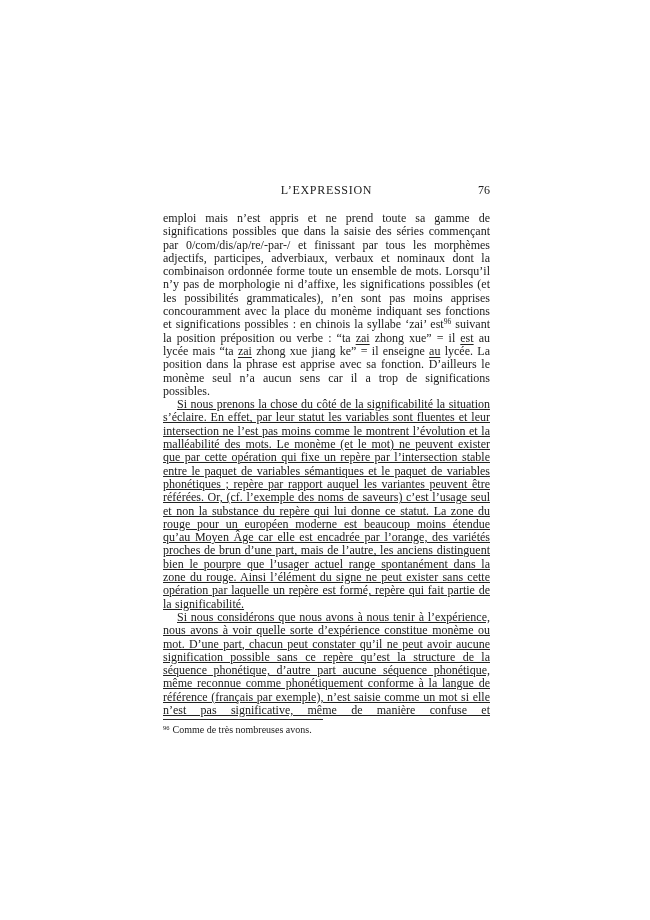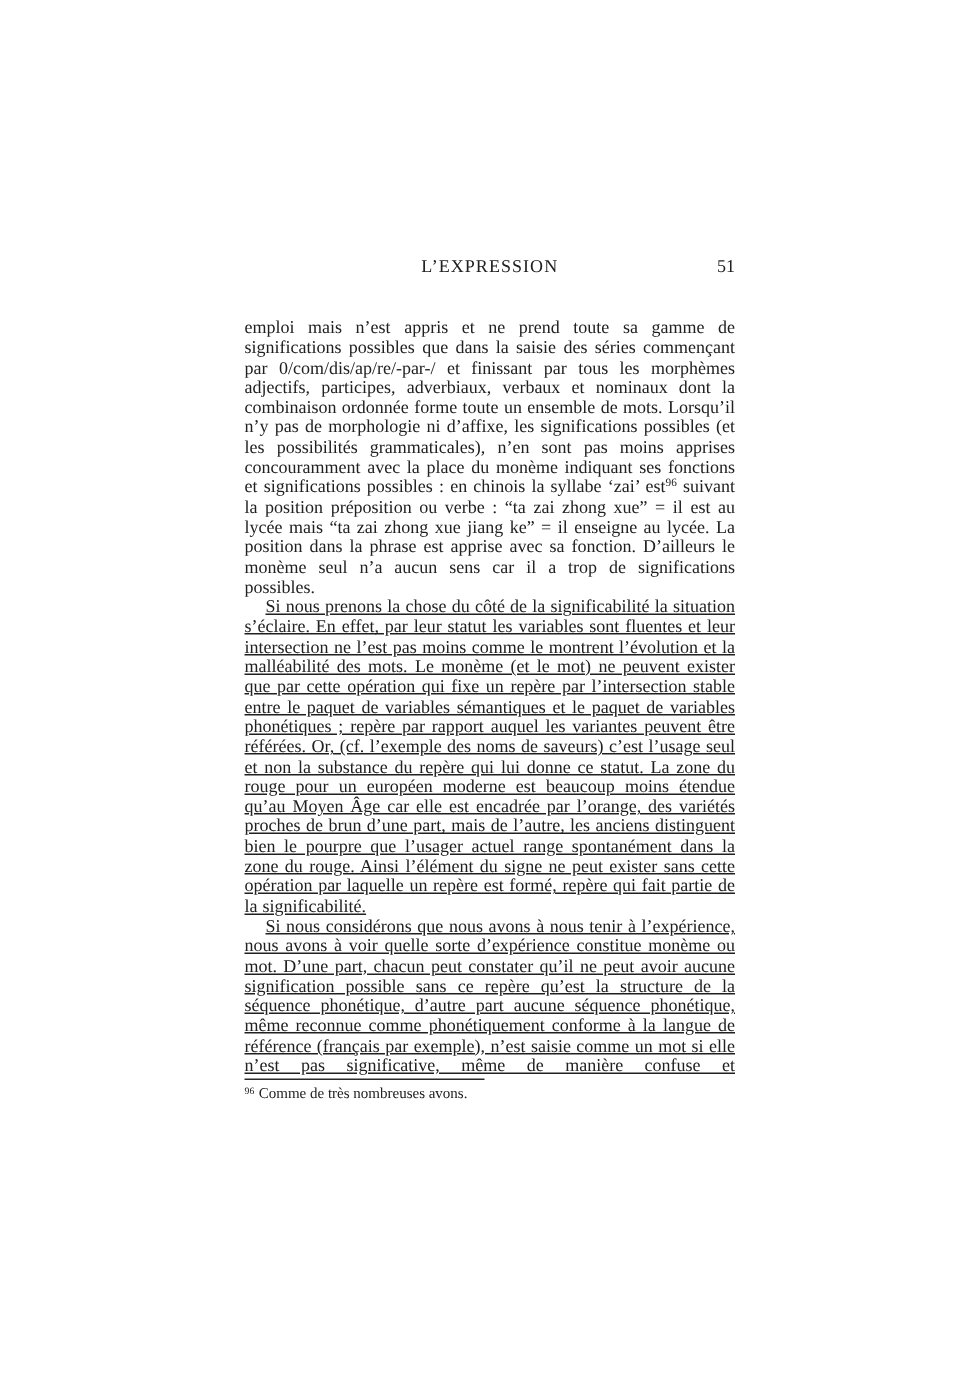--- a/index.html
+++ b/index.html
@@ -11,21 +11,21 @@
     position: relative;
     width: 650px;
     height: 920px;
     background: #ffffff;
     overflow: hidden;
     font-family: "Liberation Serif", "DejaVu Serif", serif;
     color: #202020;
   }
   .running-head {
     position: absolute;
-    top: 170px;
+    top: 183px;
     left: 163px;
     width: 327px;
     text-align: center;
     font-size: 12px;
     letter-spacing: 0.7px;
   }
   .head-num {
     position: absolute;
     right: 0;
     top: 0;
@@ -46,20 +46,21 @@
     padding: 0;
   }
   .indent {
     text-indent: 14px;
     text-decoration: underline;
   }
   .last-justify {
     text-align-last: justify;
   }
   .u {
+    text-decoration: underline;
     text-decoration-thickness: 0.9px;
     text-underline-offset: 1.5px;
   }
   .body-text sup {
     font-size: 7.5px;
     line-height: 0;
     vertical-align: 4px;
     letter-spacing: 0;
   }
   .footnote-area {
@@ -85,21 +86,21 @@
     margin-right: 3px;
   }
 </style>
 </head>
 <body>
 
 <div class="page">
 
   <header class="running-head">
     <span class="head-title">L’EXPRESSION</span>
-    <span class="head-num">51</span>
+    <span class="head-num">76</span>
   </header>
 
   <main class="body-text">
     <p class="para"><span>emploi mais n’est appris et ne prend toute sa gamme de significations possibles que dans la saisie des séries commençant par 0/com/dis/ap/re/-par-/ et finissant par tous les morphèmes adjectifs, participes, adverbiaux, verbaux et nominaux dont la combinaison ordonnée forme toute un ensemble de mots. Lorsqu’il n’y pas de morphologie ni d’affixe, les significations possibles (et les possibilités grammaticales), n’en sont pas moins apprises concouramment avec la place du monème indiquant ses fonctions et significations possibles : en chinois la syllabe ‘zai’ est</span><sup>96</sup><span> suivant la position préposition ou verbe : “ta </span><span class="u">zai</span><span> zhong xue” = il </span><span class="u">est</span><span> au lycée mais “ta </span><span class="u">zai</span><span> zhong xue jiang ke” = il enseigne </span><span class="u">au</span><span> lycée. La position dans la phrase est apprise avec sa fonction. D’ailleurs le monème seul n’a aucun sens car il a trop de significations possibles.</span></p>
     <p class="para indent">Si nous prenons la chose du côté de la significabilité la situation s’éclaire. En effet, par leur statut les variables sont fluentes et leur intersection ne l’est pas moins comme le montrent l’évolution et la malléabilité des mots. Le monème (et le mot) ne peuvent exister que par cette opération qui fixe un repère par l’intersection stable entre le paquet de variables sémantiques et le paquet de variables phonétiques ; repère par rapport auquel les variantes peuvent être référées. Or, (cf. l’exemple des noms de saveurs) c’est l’usage seul et non la substance du repère qui lui donne ce statut. La zone du rouge pour un européen moderne est beaucoup moins étendue qu’au Moyen Âge car elle est encadrée par l’orange, des variétés proches de brun d’une part, mais de l’autre, les anciens distinguent bien le pourpre que l’usager actuel range spontanément dans la zone du rouge. Ainsi l’élément du signe ne peut exister sans cette opération par laquelle un repère est formé, repère qui fait partie de la significabilité.</p>
     <p class="para indent last-justify">Si nous considérons que nous avons à nous tenir à l’expérience, nous avons à voir quelle sorte d’expérience constitue monème ou mot. D’une part, chacun peut constater qu’il ne peut avoir aucune signification possible sans ce repère qu’est la structure de la séquence phonétique, d’autre part aucune séquence phonétique, même reconnue comme phonétiquement conforme à la langue de référence (français par exemple), n’est saisie comme un mot si elle n’est pas significative, même de manière confuse et</p>
   </main>
 
   <footer class="footnote-area">
     <div class="footnote-rule"></div>

